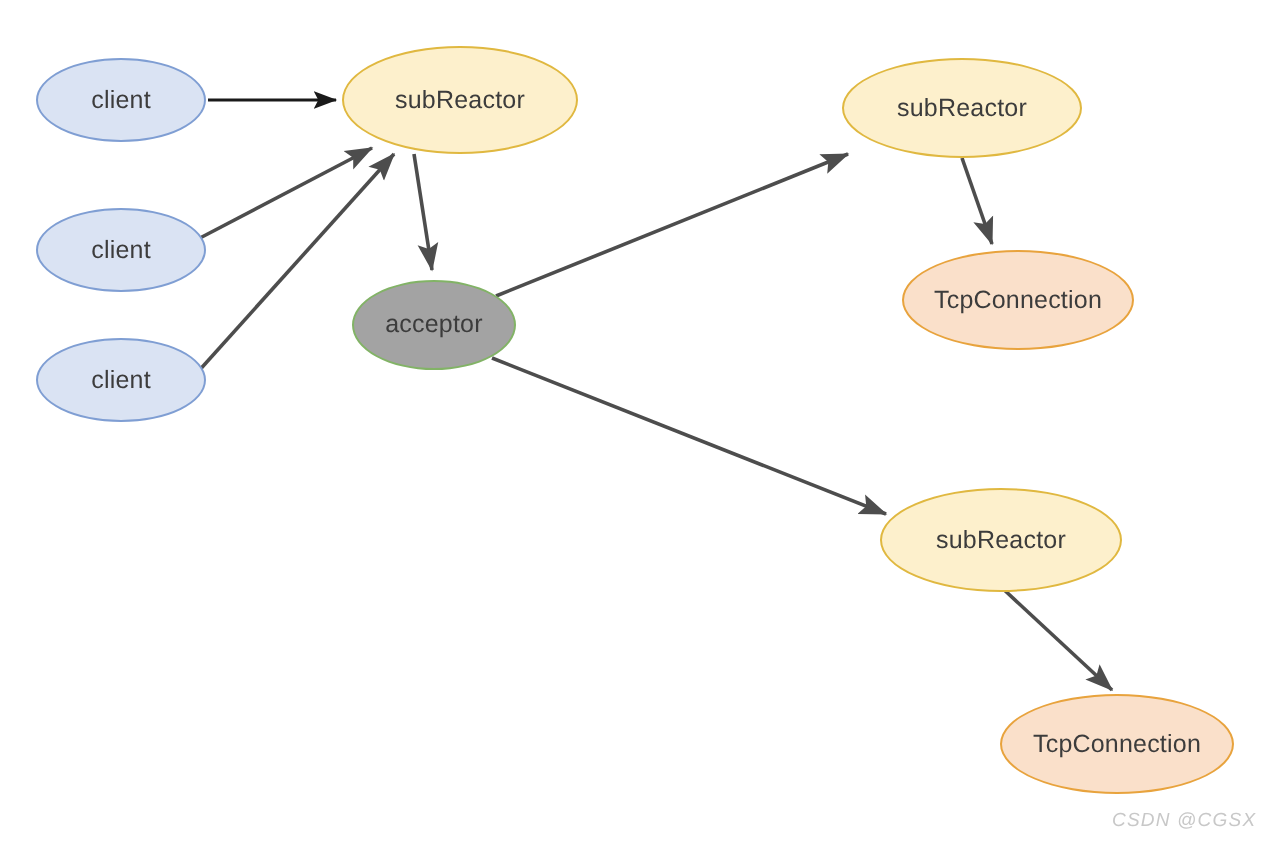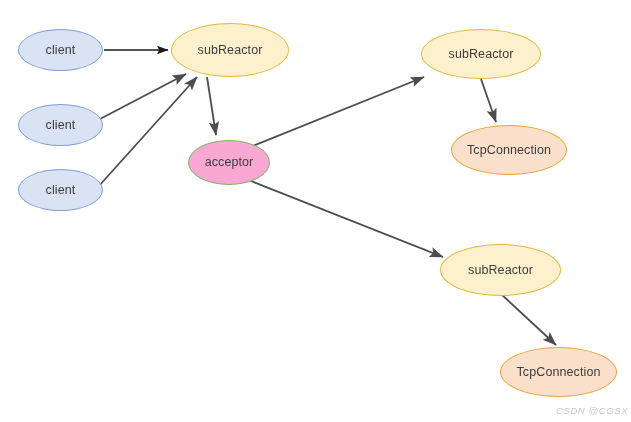--- a/index.html
+++ b/index.html
@@ -84,21 +84,21 @@
       </div>
       <div class="node" style="left: 18px; top: 104px; width: 85px; height: 42px; background: rgb(218, 227, 243); border-color: rgb(127, 158, 211);">
         <span class="node-label">client</span>
       </div>
       <div class="node" style="left: 18px; top: 169px; width: 85px; height: 42px; background: rgb(218, 227, 243); border-color: rgb(127, 158, 211);">
         <span class="node-label">client</span>
       </div>
       <div class="node" style="left: 171px; top: 23px; width: 118px; height: 54px; background: rgb(253, 240, 204); border-color: rgb(224, 184, 64);">
         <span class="node-label">subReactor</span>
       </div>
-      <div class="node" style="left: 188px; top: 140px; width: 82px; height: 45px; background: #f9a8d4; border-color: rgb(130, 179, 102);">
+      <div class="node" style="left: 176px; top: 140px; width: 82px; height: 45px; background: #a3a3a3; border-color: rgb(130, 179, 102);">
         <span class="node-label">acceptor</span>
       </div>
       <div class="node" style="left: 421px; top: 29px; width: 120px; height: 50px; background: rgb(253, 240, 204); border-color: rgb(224, 184, 64);">
         <span class="node-label">subReactor</span>
       </div>
       <div class="node" style="left: 451px; top: 125px; width: 116px; height: 50px; background: rgb(250, 224, 202); border-color: rgb(232, 163, 61);">
         <span class="node-label">TcpConnection</span>
       </div>
       <div class="node" style="left: 440px; top: 244px; width: 121px; height: 52px; background: rgb(253, 240, 204); border-color: rgb(224, 184, 64);">
         <span class="node-label">subReactor</span>

